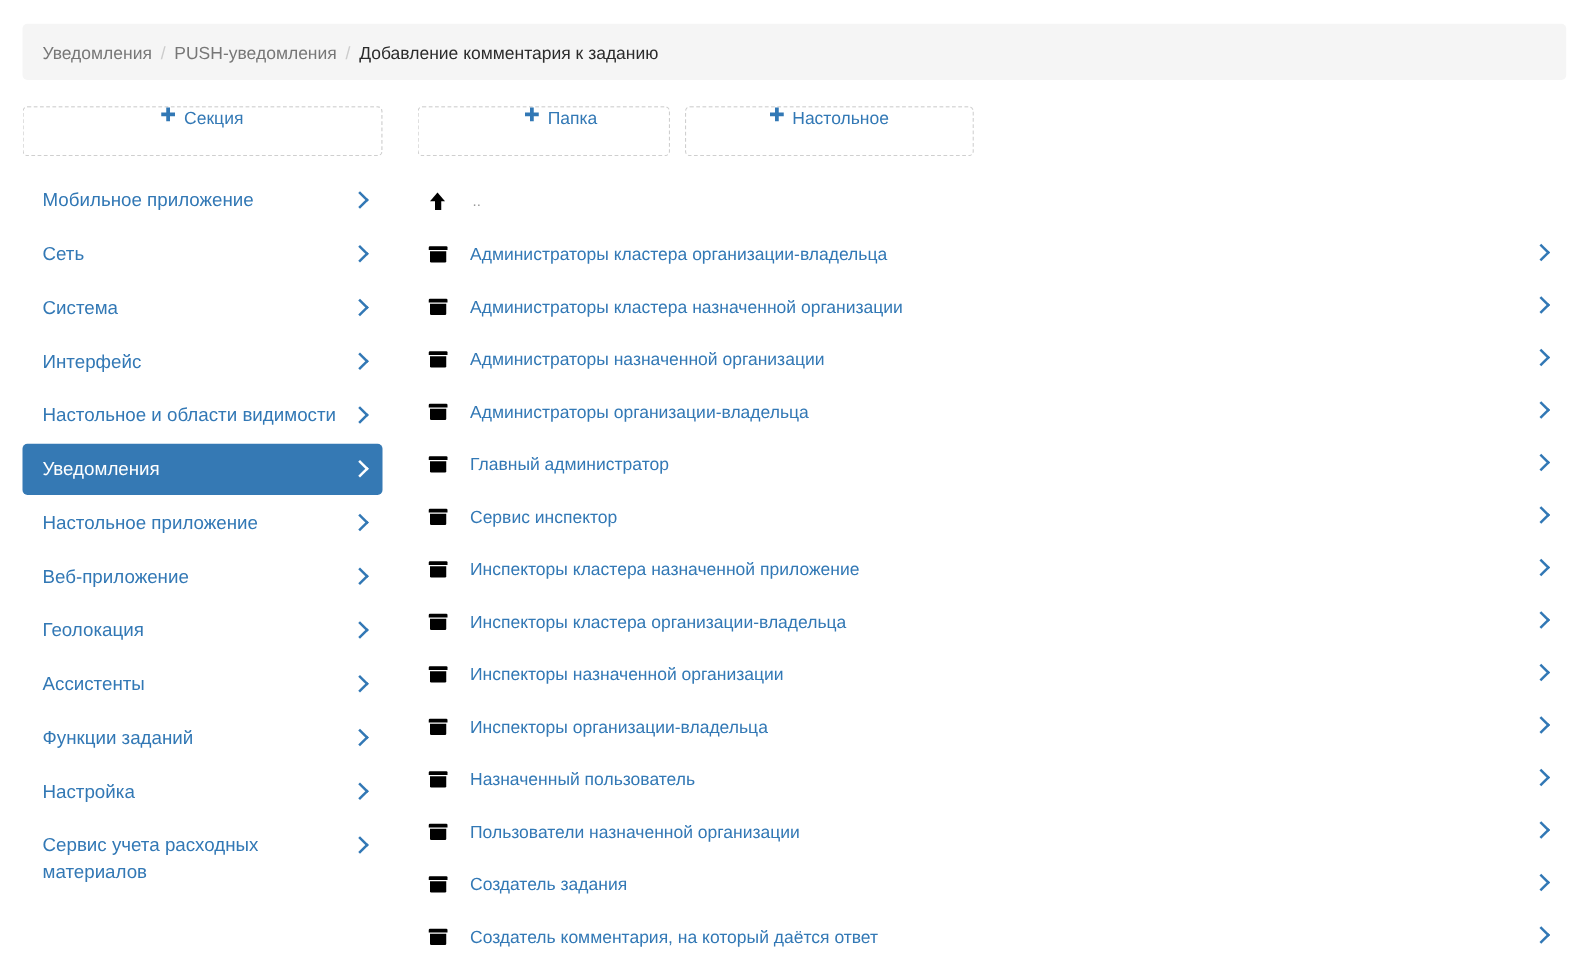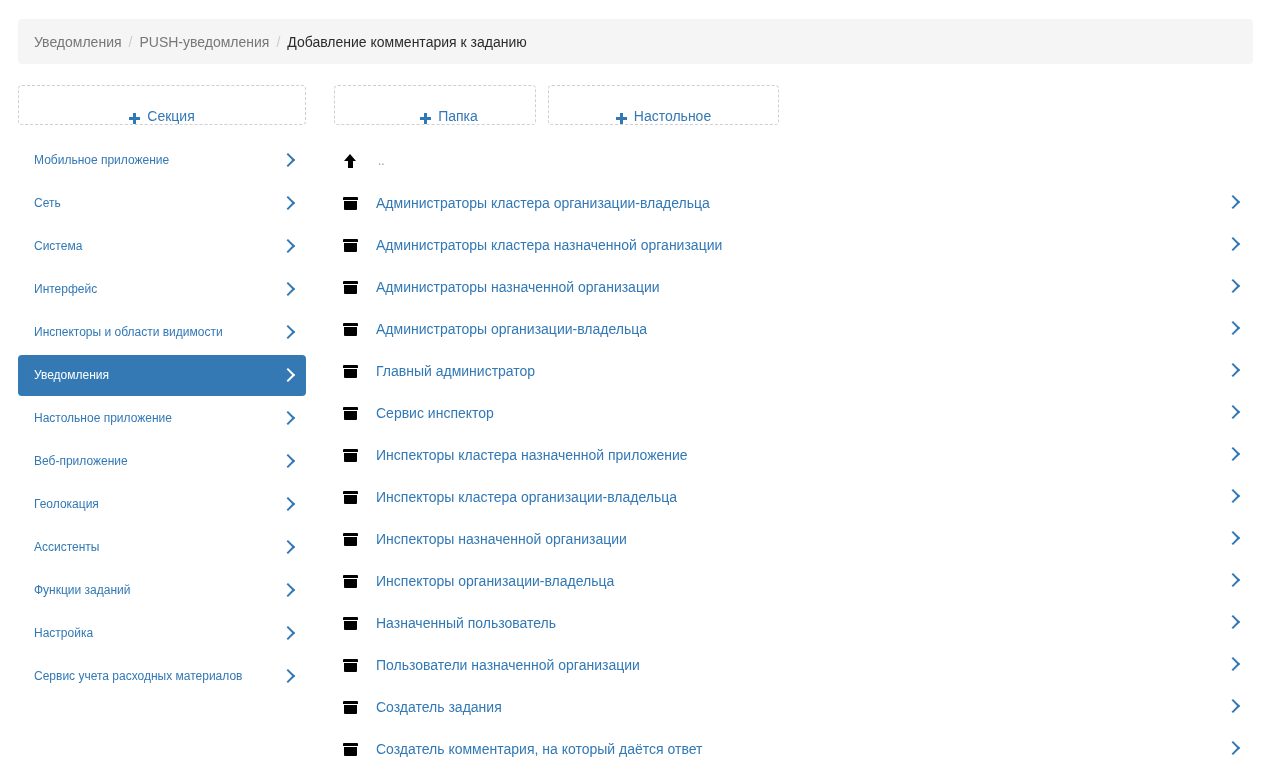--- a/index.html
+++ b/index.html
@@ -62,21 +62,21 @@
     top: 0;
     height: 40px;
     box-sizing: border-box;
     border: 1px dashed #cfcfcf;
     border-radius: 4px;
     background: transparent;
     color: #3278b5;
     font-family: "Liberation Sans", "DejaVu Sans", sans-serif;
     font-size: 14px;
     display: flex;
-    align-items: flex-end;
+    align-items: flex-start;
     justify-content: center;
     gap: 7px;
     cursor: pointer;
     padding: 0;
   }
   .btn-sekciya   { left: 0px;   width: 288px; }
   .btn-papka     { left: 316px; width: 202px; padding-left: 28px; }
   .btn-nastroika { left: 530px; width: 231px; }
   .plus-ico {
     display: inline-block;
@@ -100,21 +100,21 @@
     top: 140px;
     width: 288px;
   }
   .side-item {
     position: relative;
     box-sizing: border-box;
     min-height: 40px;
     padding: 10px 36px 10px 16px;
     border-radius: 4px;
     color: #3278b5;
-    font-size: 12px;
+    font-size: 15px;
     line-height: 21px;
     cursor: pointer;
     margin-bottom: 2px;
     display: flex;
     align-items: center;
   }
   .side-item.active {
     background: #3579b4;
     color: #ffffff;
   }
@@ -271,21 +271,21 @@
     </div>
     <div class="side-item">
       <span class="side-label">Система</span>
       <span class="chev"></span>
     </div>
     <div class="side-item">
       <span class="side-label">Интерфейс</span>
       <span class="chev"></span>
     </div>
     <div class="side-item">
-      <span class="side-label">Инспекторы и области видимости</span>
+      <span class="side-label">Настольное и области видимости</span>
       <span class="chev"></span>
     </div>
     <div class="side-item active">
       <span class="side-label">Уведомления</span>
       <span class="chev"></span>
     </div>
     <div class="side-item">
       <span class="side-label">Настольное приложение</span>
       <span class="chev"></span>
     </div>

